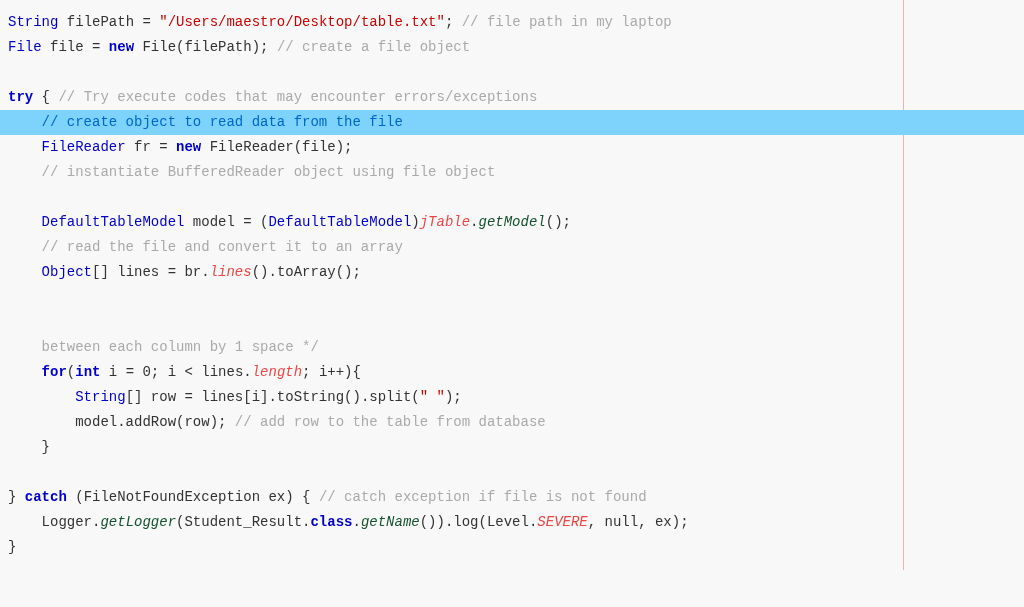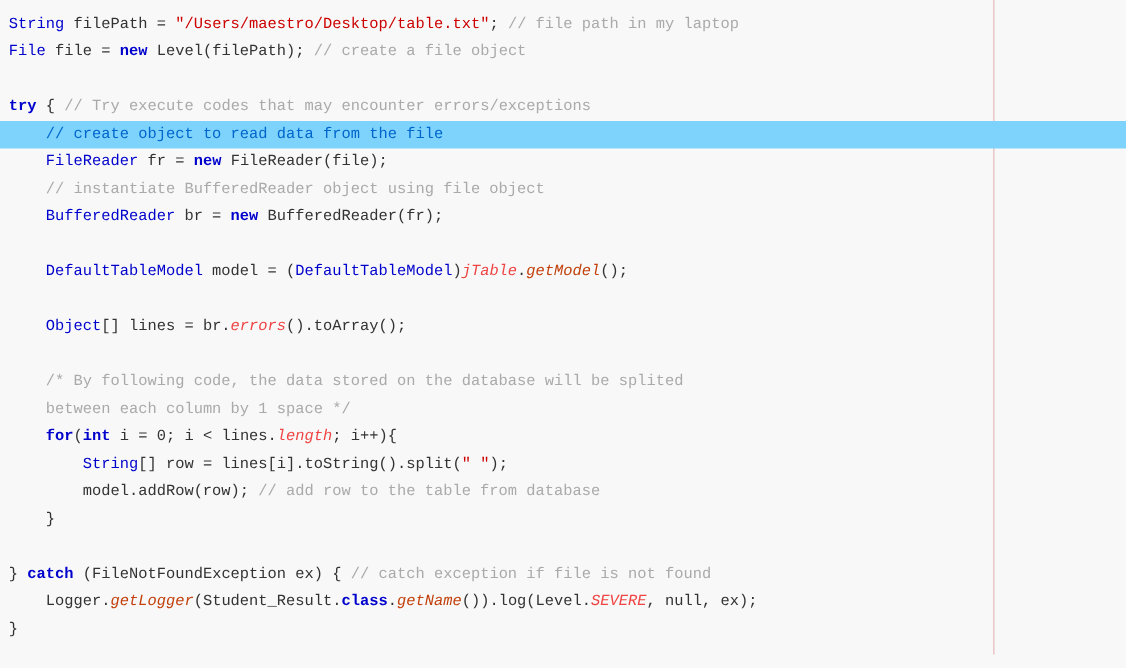--- a/index.html
+++ b/index.html
@@ -57,37 +57,37 @@
       background-color: rgba(200, 80, 80, 0.4);
       pointer-events: none;
     }
 
     
     .c-default { color: #333333; }
     .c-keyword { color: #0000cc; font-weight: bold; }
     .c-string { color: #cc0000; }
     .c-comment { color: #aaaaaa; }
     .c-type { color: #0000cc; }
-    .c-italic-method { color: #c2410c; font-style: italic; }
+    .c-italic-method { color: #14532d; font-style: italic; }
     .c-italic-green { color: #ef4444; font-style: italic; }
     .c-highlight-comment { color: #0066cc; }
   </style>
 </head>
 <body>
 
 <div class="code-editor">
   <div class="code-content">
     <div class="red-line"></div>
 
     <div class="line">
       <div class="line-content"><span class="c-type">String</span><span class="c-default"> filePath = </span><span class="c-string">"/Users/maestro/Desktop/table.txt"</span><span class="c-default">; </span><span class="c-comment">// file path in my laptop</span></div>
     </div>
 
     <div class="line">
-      <div class="line-content"><span class="c-type">File</span><span class="c-default"> file = </span><span class="c-keyword">new</span><span class="c-default"> Level(filePath); </span><span class="c-comment">// create a file object</span></div>
+      <div class="line-content"><span class="c-type">File</span><span class="c-default"> file = </span><span class="c-keyword">new</span><span class="c-default"> File(filePath); </span><span class="c-comment">// create a file object</span></div>
     </div>
 
     <div class="line">
       <div class="line-content"> </div>
     </div>
 
     <div class="line">
       <div class="line-content"><span class="c-keyword">try</span><span class="c-default"> { </span><span class="c-comment">// Try execute codes that may encounter errors/exceptions</span></div>
     </div>
 
@@ -96,46 +96,43 @@
     </div>
 
     <div class="line">
       <div class="line-content"><span class="c-default">    </span><span class="c-type">FileReader</span><span class="c-default"> fr = </span><span class="c-keyword">new</span><span class="c-default"> FileReader(file);</span></div>
     </div>
 
     <div class="line">
       <div class="line-content"><span class="c-default">    </span><span class="c-comment">// instantiate BufferedReader object using file object</span></div>
     </div>
 
-    <div class="line">
-      <div class="line-content"><span class="c-default">    </span><span class="c-type">BufferedReader</span><span class="c-default"> br = </span><span class="c-keyword">new</span><span class="c-default"> BufferedReader(fr);</span></div>
-    </div>
 
     <div class="line">
       <div class="line-content"> </div>
     </div>
 
     <div class="line">
       <div class="line-content"><span class="c-default">    </span><span class="c-type">DefaultTableModel</span><span class="c-default"> model = (</span><span class="c-type">DefaultTableModel</span><span class="c-default">)</span><span class="c-italic-green">jTable</span><span class="c-default">.</span><span class="c-italic-method">getModel</span><span class="c-default">();</span></div>
     </div>
 
     <div class="line">
-      <div class="line-content"><span class="c-default">    </span></div>
+      <div class="line-content"><span class="c-default">    </span><span class="c-comment">// read the file and convert it to an array</span></div>
     </div>
 
     <div class="line">
-      <div class="line-content"><span class="c-default">    </span><span class="c-type">Object</span><span class="c-default">[] lines = br.</span><span class="c-italic-green">errors</span><span class="c-default">().toArray();</span></div>
+      <div class="line-content"><span class="c-default">    </span><span class="c-type">Object</span><span class="c-default">[] lines = br.</span><span class="c-italic-green">lines</span><span class="c-default">().toArray();</span></div>
     </div>
 
     <div class="line">
       <div class="line-content"> </div>
     </div>
 
     <div class="line">
-      <div class="line-content"><span class="c-default">    </span><span class="c-comment">/* By following code, the data stored on the database will be splited</span></div>
+      <div class="line-content"><span class="c-default">    </span></div>
     </div>
 
     <div class="line">
       <div class="line-content"><span class="c-default">    </span><span class="c-comment">between each column by 1 space */</span></div>
     </div>
 
     <div class="line">
       <div class="line-content"><span class="c-default">    </span><span class="c-keyword">for</span><span class="c-default">(</span><span class="c-keyword">int</span><span class="c-default"> i = 0; i &lt; lines.</span><span class="c-italic-green">length</span><span class="c-default">; i++){</span></div>
     </div>
 

